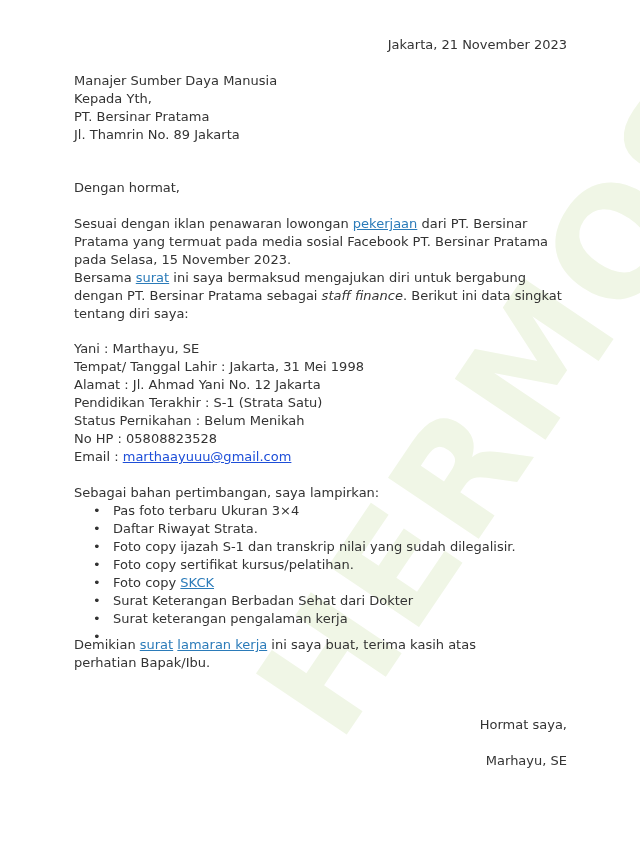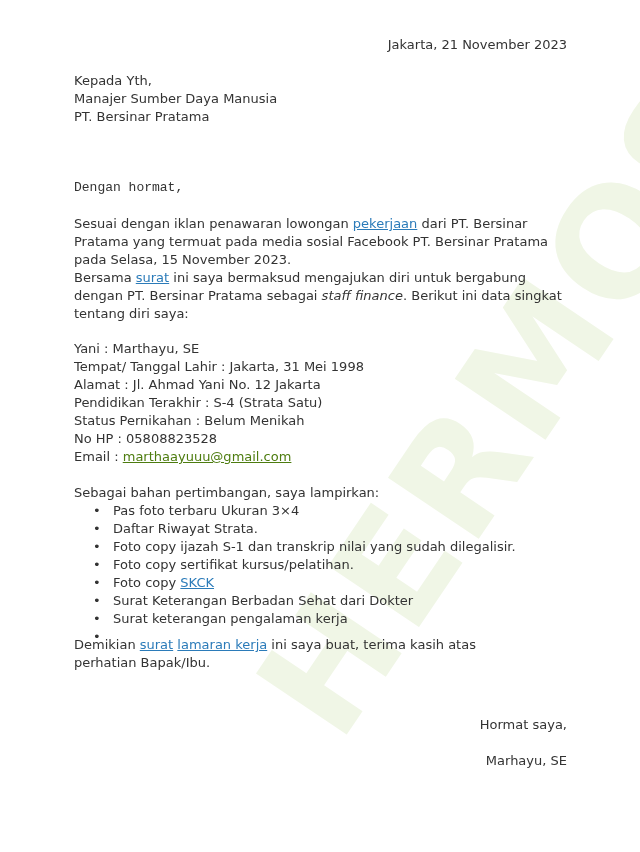--- a/index.html
+++ b/index.html
@@ -52,21 +52,21 @@
     width: 500px;
   }
   .line { display: block; white-space: nowrap; }
   .para { display: block; }
   a.link {
     color: #2b7bb9;
     text-decoration: underline;
     cursor: pointer;
   }
   a.link-email {
-    color: #4d7c0f;
+    color: #1d4ed8;
     text-decoration: underline;
     cursor: pointer;
   }
   ul.attach {
     margin: 0;
     padding: 0;
     list-style: none;
   }
   ul.attach li {
     position: relative;
@@ -88,39 +88,40 @@
 </head>
 <body>
 
 <div class="watermark">HERMOS</div>
 
 <div class="page">
 
   <div class="date">Jakarta, 21 November 2023</div>
 
   <div class="block" style="top:72px;">
+    <span class="line">Manajer Sumber Daya Manusia</span>
     <span class="line">Kepada Yth,</span>
-    <span class="line">Manajer Sumber Daya Manusia</span>
     <span class="line">PT. Bersinar Pratama</span>
+    <span class="line">Jl. Thamrin No. 89 Jakarta</span>
   </div>
 
-  <div class="block" style="top:179px;font-family:Liberation Mono, monospace;">
+  <div class="block" style="top:179px;">
     <span class="line">Dengan hormat,</span>
   </div>
 
   <div class="block" style="top:215px; width:500px;">
     <span class="para"><span>Sesuai dengan iklan penawaran lowongan </span><a class="link">pekerjaan</a><span> dari PT. Bersinar Pratama yang termuat pada media sosial Facebook PT. Bersinar Pratama pada Selasa, 15 November 2023.</span></span>
     <span class="para"><span>Bersama </span><a class="link">surat</a><span> ini saya bermaksud mengajukan diri untuk bergabung dengan PT. Bersinar Pratama sebagai </span><em>staff finance</em><span>. Berikut ini data singkat tentang diri saya:</span></span>
   </div>
 
   <div class="block" style="top:340px;">
     <span class="line">Yani : Marthayu, SE</span>
     <span class="line">Tempat/ Tanggal Lahir : Jakarta, 31 Mei 1998</span>
     <span class="line">Alamat : Jl. Ahmad Yani No. 12 Jakarta</span>
-    <span class="line">Pendidikan Terakhir : S-4 (Strata Satu)</span>
+    <span class="line">Pendidikan Terakhir : S-1 (Strata Satu)</span>
     <span class="line">Status Pernikahan : Belum Menikah</span>
     <span class="line">No HP : 05808823528</span>
     <span class="line"><span>Email : </span><a class="link-email">marthaayuuu@gmail.com</a></span>
   </div>
 
   <div class="block" style="top:484px;">
     <span class="line">Sebagai bahan pertimbangan, saya lampirkan:</span>
     <ul class="attach">
       <li><span class="bullet">•</span><span>Pas foto terbaru Ukuran 3×4</span></li>
       <li><span class="bullet">•</span><span>Daftar Riwayat Strata.</span></li>

